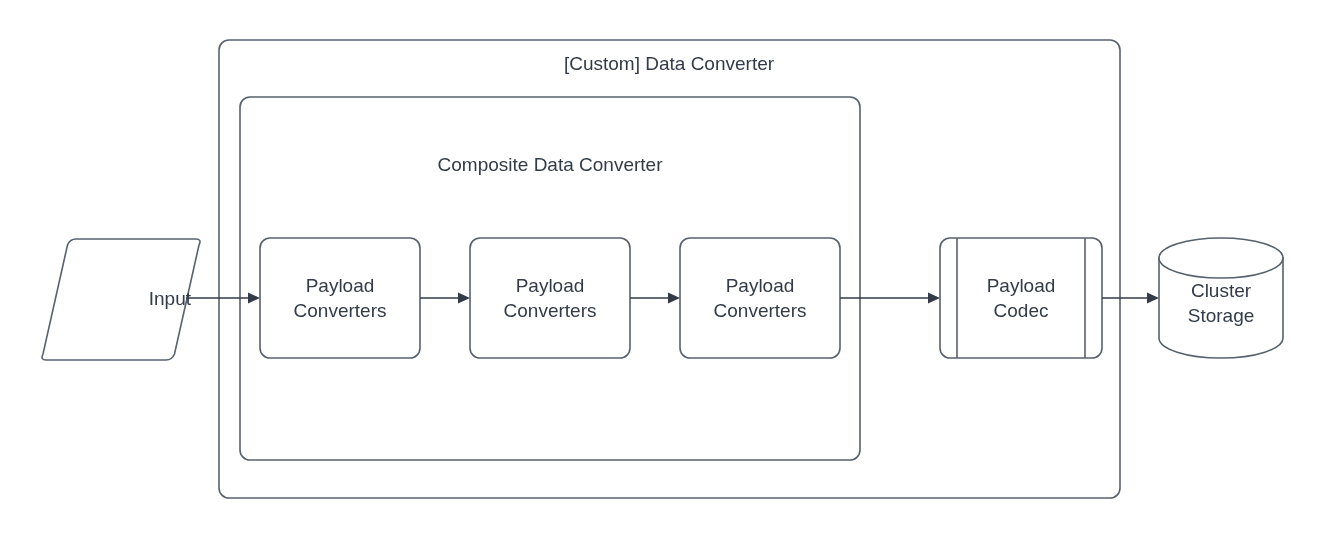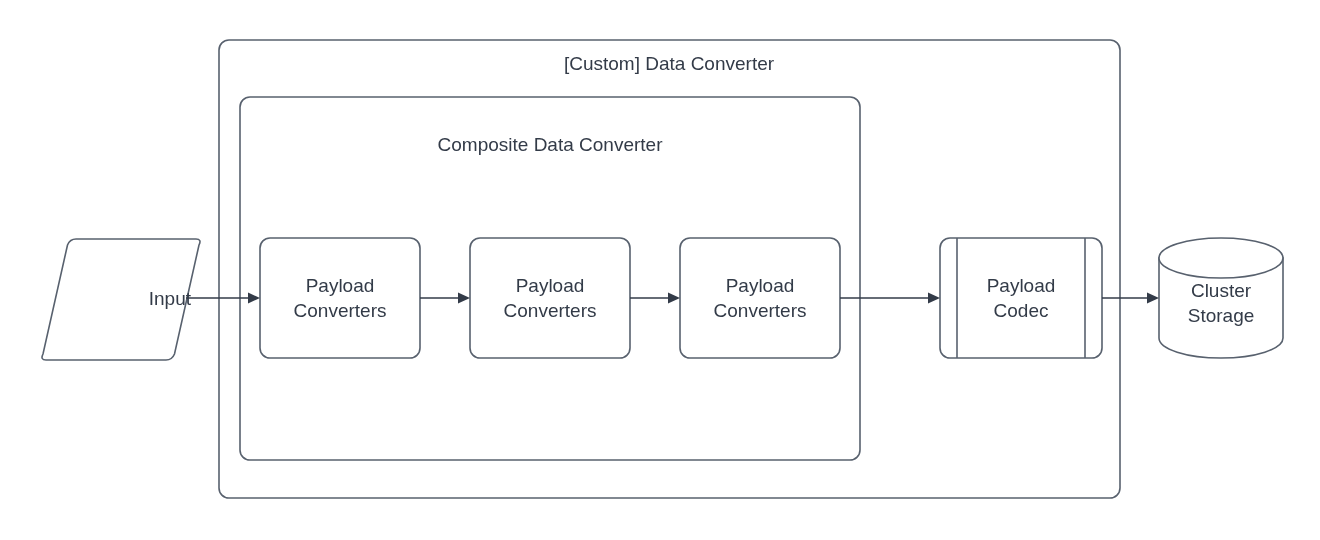--- a/index.html
+++ b/index.html
@@ -104,21 +104,21 @@
     <line class="connector" x1="840" y1="298" x2="931" y2="298"></line>
     <polygon class="arrowhead" points="940,298 928,292.5 928,303.5"></polygon>
 
     <line class="connector" x1="1102" y1="298" x2="1150" y2="298"></line>
     <polygon class="arrowhead" points="1159,298 1147,292.5 1147,303.5"></polygon>
 
   </svg>
 
   <div class="lbl lbl-container-title center-x" style="left:669px; top:51px; width:600px;">[Custom] Data Converter</div>
 
-  <div class="lbl lbl-container-title center-x" style="left:550px; top:132px; width:500px;">Composite Data Converter</div>
+  <div class="lbl lbl-container-title center-x" style="left:550px; top:152px; width:500px;">Composite Data Converter</div>
 
   <div class="lbl lbl-box center-xy" style="left:121px; top:298px; width:140px;text-align:right;">Input</div>
 
   <div class="lbl lbl-box center-xy" style="left:340px; top:298px; width:150px;">Payload
 Converters</div>
 
   <div class="lbl lbl-box center-xy" style="left:550px; top:298px; width:150px;">Payload
 Converters</div>
 
   <div class="lbl lbl-box center-xy" style="left:760px; top:298px; width:150px;">Payload

